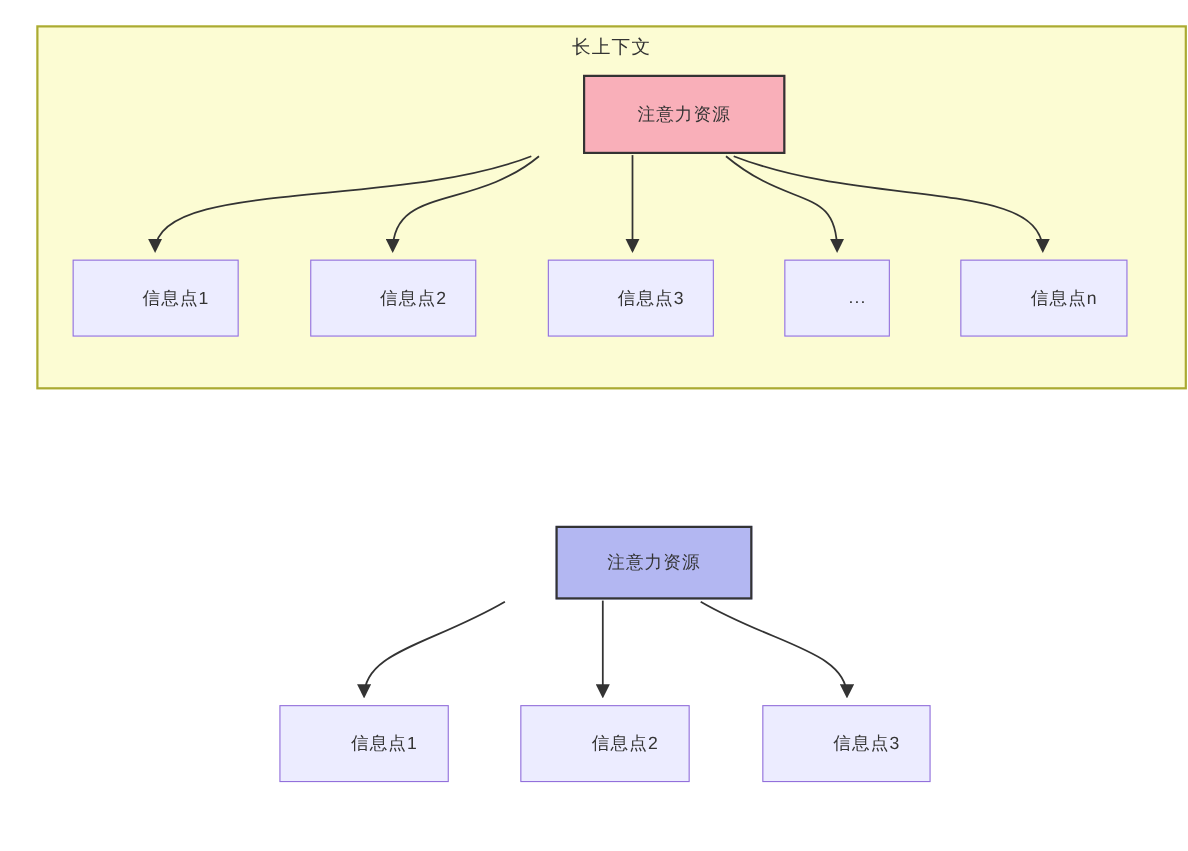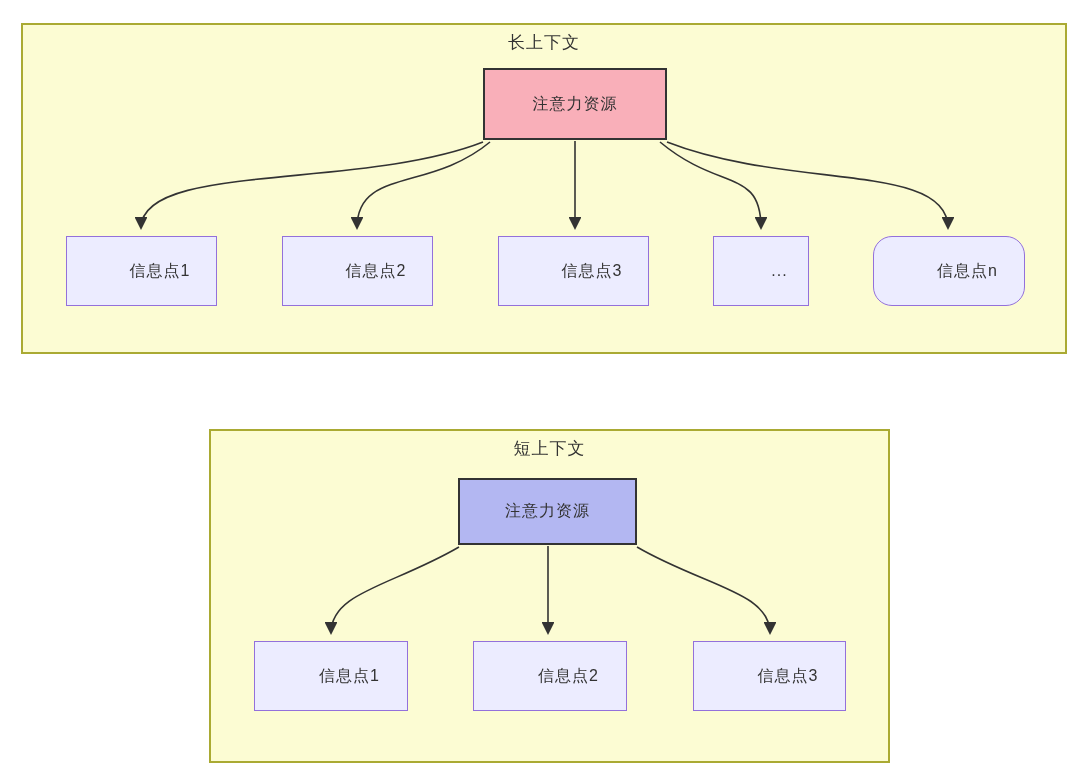--- a/index.html
+++ b/index.html
@@ -13,20 +13,21 @@
     width: 1080px;
     height: 774px;
     background: var(--page-bg, #ffffff);
     overflow: hidden;
   }
   .ctx-panel {
     position: absolute;
     background: var(--container-fill, #fcfcd3);
     border: 2px solid var(--container-border, #aaaa33);
     box-sizing: border-box;
+    margin-left: 12px;
   }
   .ctx-panel.long  { left: 21px;  top: 23px;  width: 1046px; height: 331px; }
   .ctx-panel.short { left: 209px; top: 429px; width: 681px;  height: 334px; }
   .ctx-title {
     position: absolute;
     left: 0; right: 0;
     top: 6px;
     text-align: center;
     font-size: 17px;
     color: var(--text-color, #333);
@@ -37,35 +38,36 @@
     display: flex;
     align-items: center;
     justify-content: center;
     box-sizing: border-box;
     font-size: 16px;
     color: var(--text-color, #333);
     letter-spacing: 1px;
   }
   .attention {
     border: 2px solid var(--attention-border, #333);
+    margin-left: 47px;
   }
   .attention.long  { left: 483px; top: 68px;  width: 184px; height: 72px; background: var(--attention-long-fill, #f9afb9); }
   .attention.short { left: 458px; top: 478px; width: 179px; height: 67px; background: var(--attention-short-fill, #b3b7f2); }
   .info {
     background: var(--node-fill, #ececff);
     border: 1.5px solid var(--node-border, #9370db);
     padding-left: 37px;
   }
   .row-long  { top: 236px; height: 70px; }
   .row-short { top: 641px; height: 70px; }
   .info.l1 { left: 66px;  width: 151px; }
   .info.l2 { left: 282px; width: 151px; }
   .info.l3 { left: 498px; width: 151px; }
   .info.l4 { left: 713px; width: 96px;  }
-  .info.l5 { left: 873px; width: 152px; border-radius: 19px; }
+  .info.l5 { left: 873px; width: 152px; }
   .info.s1 { left: 254px; width: 154px; }
   .info.s2 { left: 473px; width: 154px; }
   .info.s3 { left: 693px; width: 153px; }
   #edges {
     position: absolute;
     left: 0; top: 0;
     width: 1080px;
     height: 774px;
     pointer-events: none;
   }
@@ -80,23 +82,20 @@
 </style>
 </head>
 <body>
 
 <div id="stage">
 
   <div class="ctx-panel long">
     <div class="ctx-title">长上下文</div>
   </div>
 
-  <div class="ctx-panel short">
-    <div class="ctx-title">短上下文</div>
-  </div>
 
   <svg id="edges" viewBox="0 0 1080 774" xmlns="http://www.w3.org/2000/svg">
     <defs>
       <marker id="arrow" viewBox="0 0 10 10" refX="8.5" refY="5" markerWidth="8" markerHeight="8" orient="auto-start-reverse">
         <path id="arrowhead-shape" d="M 0 0 L 10 5 L 0 10 z"></path>
       </marker>
     </defs>
 
     <path class="edge" d="M 483 142 C 360 190, 141 162, 141 228" marker-end="url(#arrow)"></path>
     <path class="edge" d="M 490 142 C 430 192, 357 168, 357 228" marker-end="url(#arrow)"></path>

